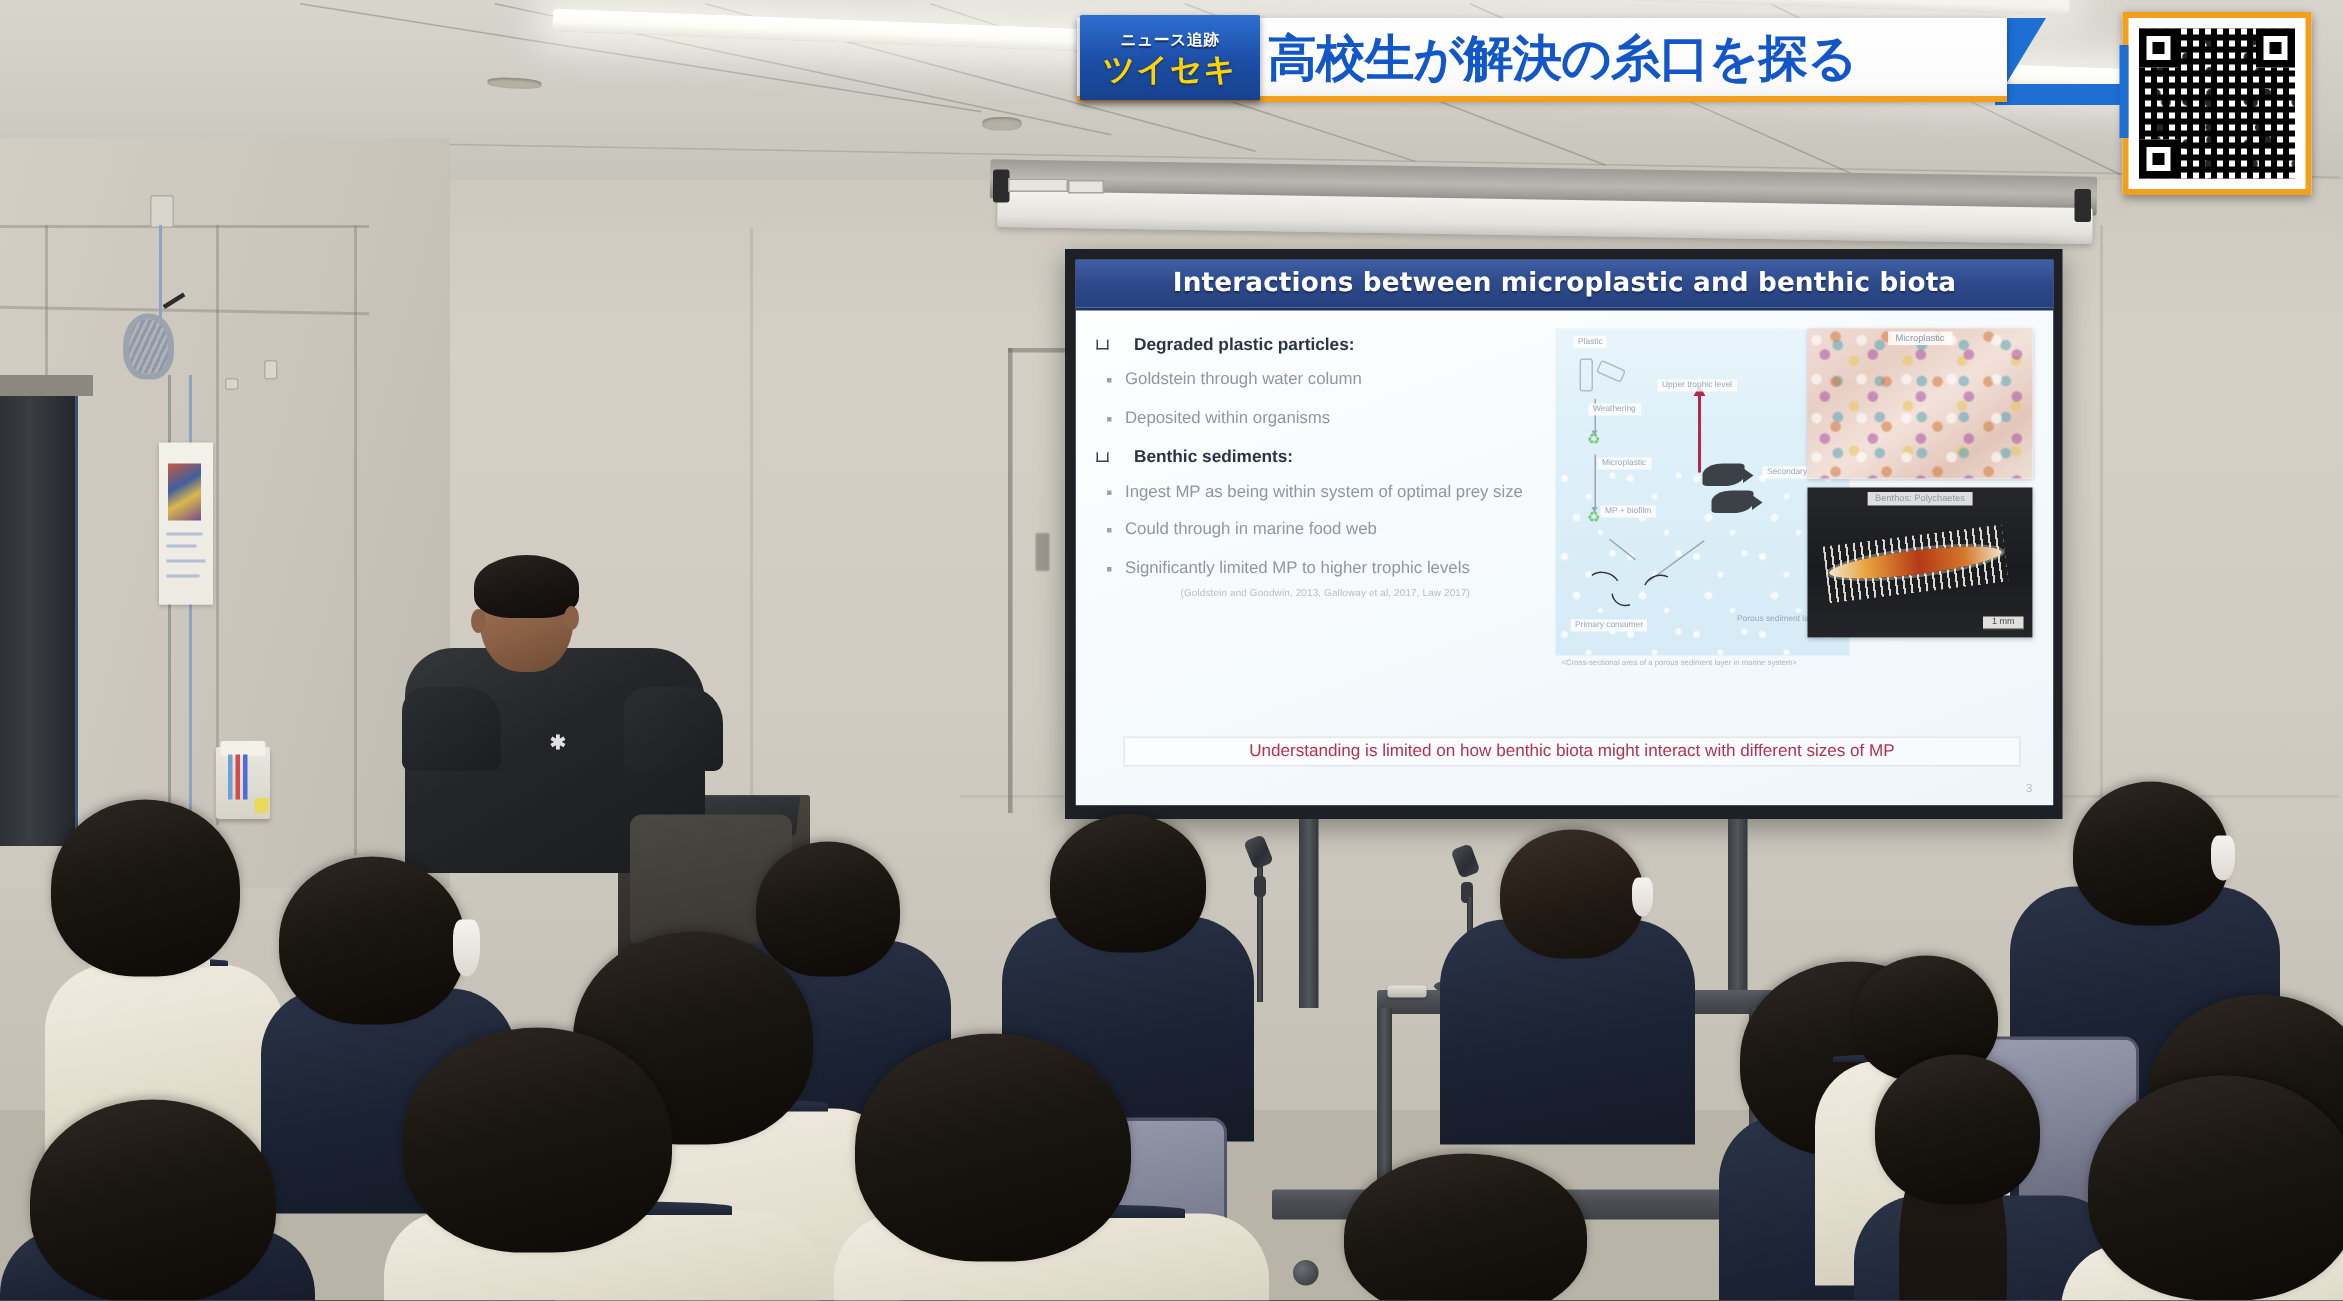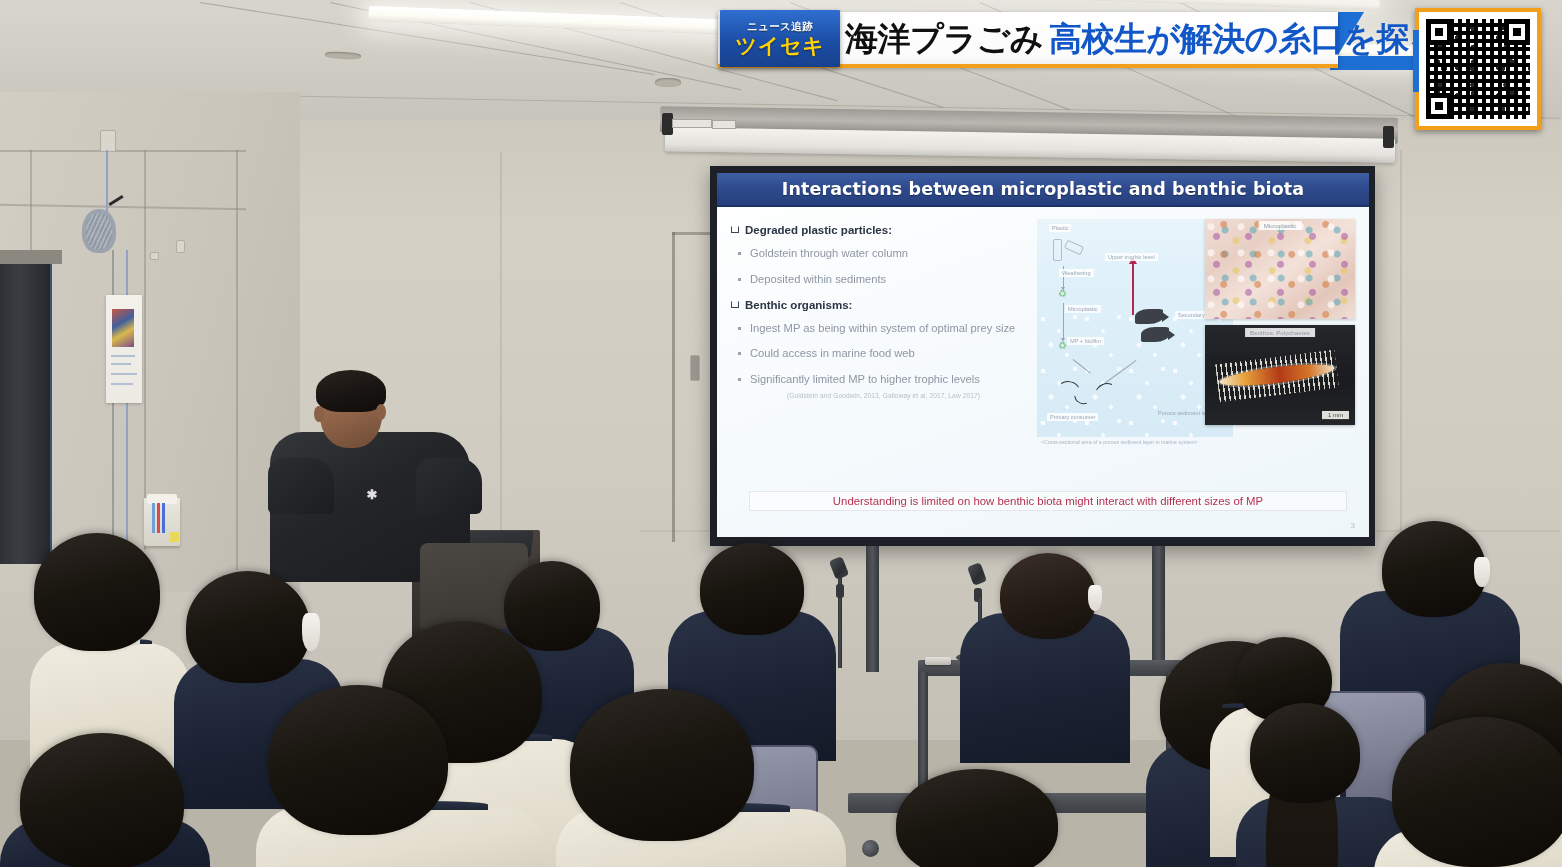--- a/index.html
+++ b/index.html
@@ -147,21 +147,21 @@
   .slide-title {
     color:#ffffff; font-size:17.5px; font-weight:bold; letter-spacing:.1px;
     text-shadow:0 1px 1px rgba(0,0,0,.35);
     font-family:"DejaVu Sans", sans-serif;
   }
   .slide-body { position:relative; flex:1; display:flex; padding:10px 10px 0 14px; }
   .slide-left { width:300px; flex:0 0 300px; padding-top:6px; }
   .slide-right { flex:1; position:relative; padding-left:6px; }
 
   .bullet-head {
-    display:flex; align-items:flex-start; gap:6px;
+    display:flex; align-items:flex-start; gap:17px;
     font-size:11.5px; font-weight:bold; color:#2a3444;
     margin-bottom:9px; line-height:1.25;
   }
   .bullet-head .box {
     flex:0 0 auto; width:8px; height:7px; margin-top:3px;
     border:1.4px solid #3a4454; border-top-color:transparent;
   }
   .bullet-sub {
     display:flex; align-items:flex-start; gap:9px;
     font-size:11.2px; color:#8e96a3; margin:0 0 11px 7px; line-height:1.3;
@@ -605,34 +605,34 @@
               <div class="bullet-head">
                 <span class="box"></span>
                 <span>Degraded plastic particles:</span>
               </div>
               <div class="bullet-sub">
                 <span class="dot"></span>
                 <span>Goldstein through water column</span>
               </div>
               <div class="bullet-sub">
                 <span class="dot"></span>
-                <span>Deposited within sediments</span>
+                <span>Deposited within organisms</span>
               </div>
 
               <div class="bullet-head">
                 <span class="box"></span>
-                <span>Benthic organisms:</span>
+                <span>Benthic sediments:</span>
               </div>
               <div class="bullet-sub">
                 <span class="dot"></span>
                 <span>Ingest MP as being within system of optimal prey size</span>
               </div>
               <div class="bullet-sub">
                 <span class="dot"></span>
-                <span>Could access in marine food web</span>
+                <span>Could through in marine food web</span>
               </div>
               <div class="bullet-sub">
                 <span class="dot"></span>
                 <span>Significantly limited MP to higher trophic levels</span>
               </div>
               <div class="citation">(Goldstein and Goodwin, 2013, Galloway et al, 2017, Law 2017)</div>
             </div>
 
             <div class="slide-right">
 
@@ -831,21 +831,20 @@
 
     <div class="banner-main"></div>
     <div class="banner-underline"></div>
 
     <div class="banner-badge">
       <span class="badge-small">ニュース追跡</span>
       <span class="badge-big">ツイセキ</span>
     </div>
 
     <div class="headline">
-      <span class="hl-black">海洋プラごみ</span>
       <span class="hl-blue">高校生が解決の糸口を探る</span>
     </div>
 
 
     <div class="qr-wrap">
       <div class="qr-blueedge"></div>
       <div class="qr">
         <div class="qr-noise"></div>
         <div class="qr-eye" style="left:0; top:0;"></div>
         <div class="qr-eye" style="right:0; top:0;"></div>

